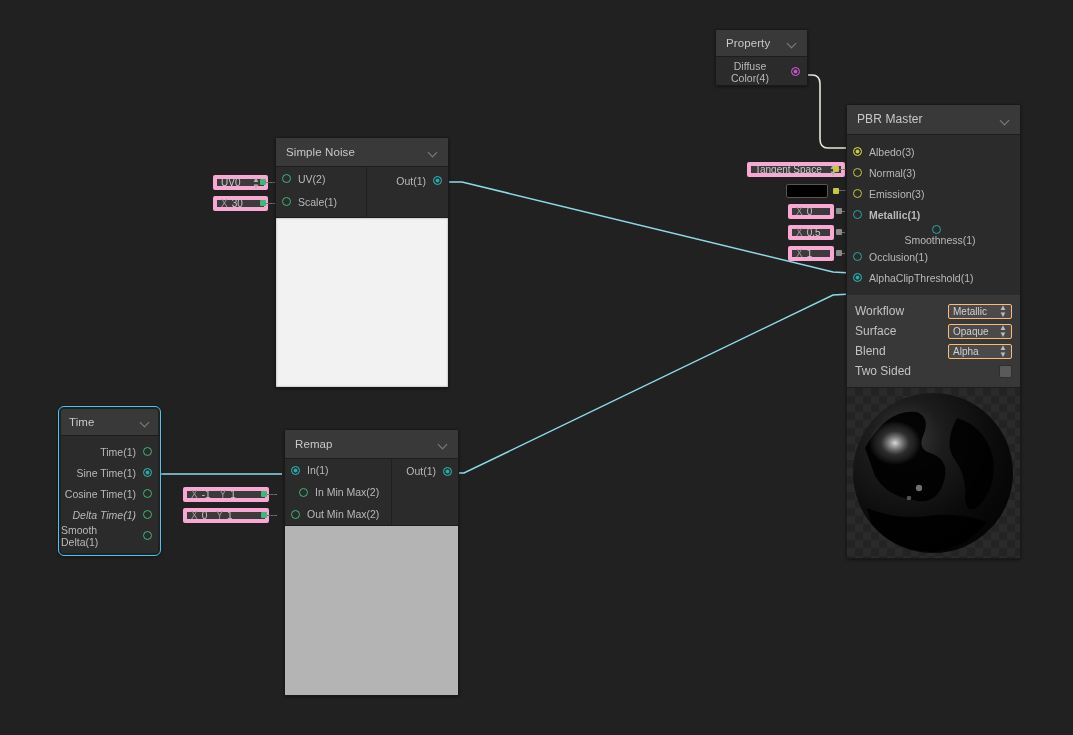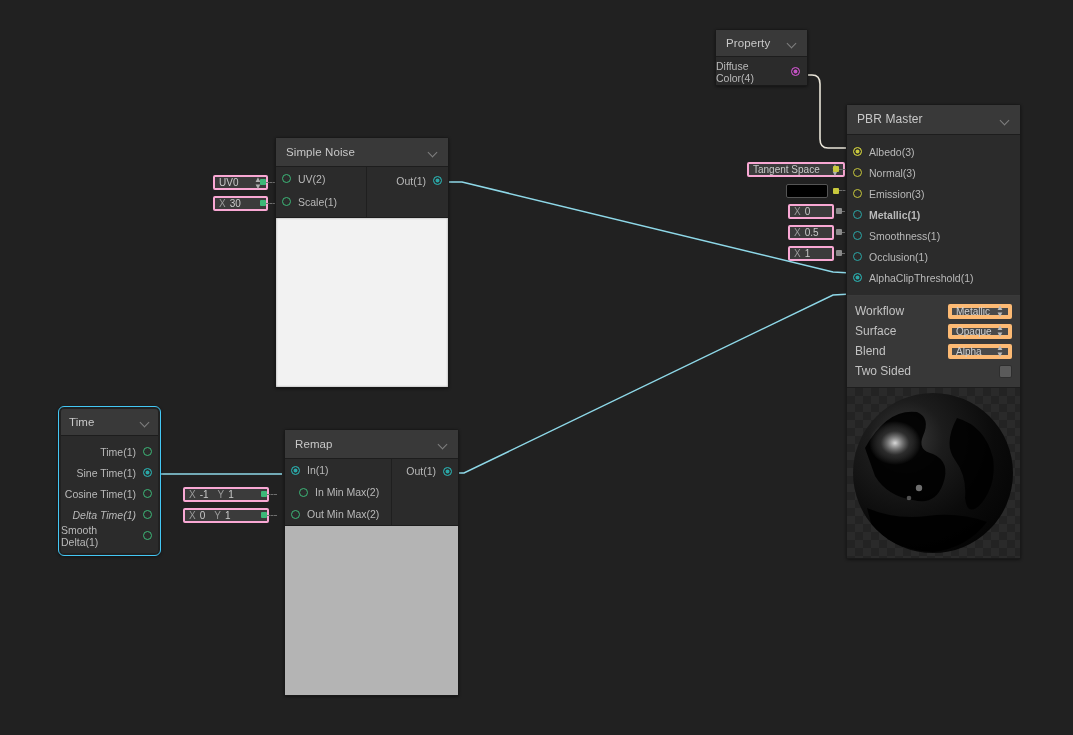--- a/index.html
+++ b/index.html
@@ -125,21 +125,21 @@
 
   .preview {
     border-top: 1px solid #1d1d1d;
   }
 
   
   .chip {
     position: absolute;
     height: 15px;
     background: #3b3b3b;
-    border: 2px solid #f9a8d4;
+    border: 4px solid #f9a8d4;
     border-radius: 2px;
     box-sizing: border-box;
     display: flex;
     align-items: center;
     font-size: 10px;
     color: #bdbdbd;
     padding: 0 4px;
   }
   .chip .axis { color: #9a9a9a; margin-right: 4px; }
   .chip .val  { color: #c9c9c9; }
@@ -180,21 +180,21 @@
   .setting-row {
     display: flex;
     align-items: center;
     justify-content: space-between;
     height: 20px;
   }
   .setting-row .name { font-size: 12px; color: #c2c2c2; }
   .enum {
     width: 64px; height: 15px;
     background: #4a4a4a;
-    border: 4px solid #fdba74;
+    border: 1px solid #fdba74;
     border-radius: 2px;
     box-sizing: border-box;
     display: flex; align-items: center; justify-content: space-between;
     padding: 0 4px;
     font-size: 10px;
     color: #d0d0d0;
   }
   .enum .updown {
     font-size: 8px; line-height: 7px; color: #bbb;
     display: flex; flex-direction: column;
@@ -238,21 +238,21 @@
 
     <path d="M 152 474 L 282 474" fill="none" stroke="#8ed8e8" stroke-width="1.5"></path>
   </svg>
 
   <div class="node" style="left:715px; top:29px; width:93px;">
     <div class="node-header">
       <span class="title">Property</span>
       <span class="chev"></span>
     </div>
     <div class="node-body" style="height:28px;">
-      <div class="port-row" style="position:absolute; left:0; right:0; top:4px; justify-content:flex-end; padding-right:7px;">
+      <div class="port-row" style="position:absolute; left:0; right:0; top:4px; justify-content:flex-end; padding-right:7px;text-align:center;">
         <span class="lbl">Diffuse Color(4)</span>
         <span class="port pink filled" style="margin-left:7px;"></span>
       </div>
     </div>
   </div>
 
   <div class="node" style="left:846px; top:104px; width:175px;">
     <div class="node-header" style="height:29px; line-height:29px;">
       <span class="title" style="font-size:12px;">PBR Master</span>
       <span class="chev"></span>
@@ -273,21 +273,21 @@
       <div class="port-row" style="padding-left:6px;">
         <span class="port yellow"></span>
         <span class="lbl" style="margin-left:7px;">Emission(3)</span>
       </div>
 
       <div class="port-row" style="padding-left:6px;">
         <span class="port cyan"></span>
         <span class="lbl" style="margin-left:7px;font-weight:bold;">Metallic(1)</span>
       </div>
 
-      <div class="port-row" style="padding-left:6px;">
+      <div class="port-row" style="padding-left:6px;flex-direction:column;">
         <span class="port cyan"></span>
         <span class="lbl" style="margin-left:7px;">Smoothness(1)</span>
       </div>
 
       <div class="port-row" style="padding-left:6px;">
         <span class="port cyan"></span>
         <span class="lbl" style="margin-left:7px;">Occlusion(1)</span>
       </div>
 
 

